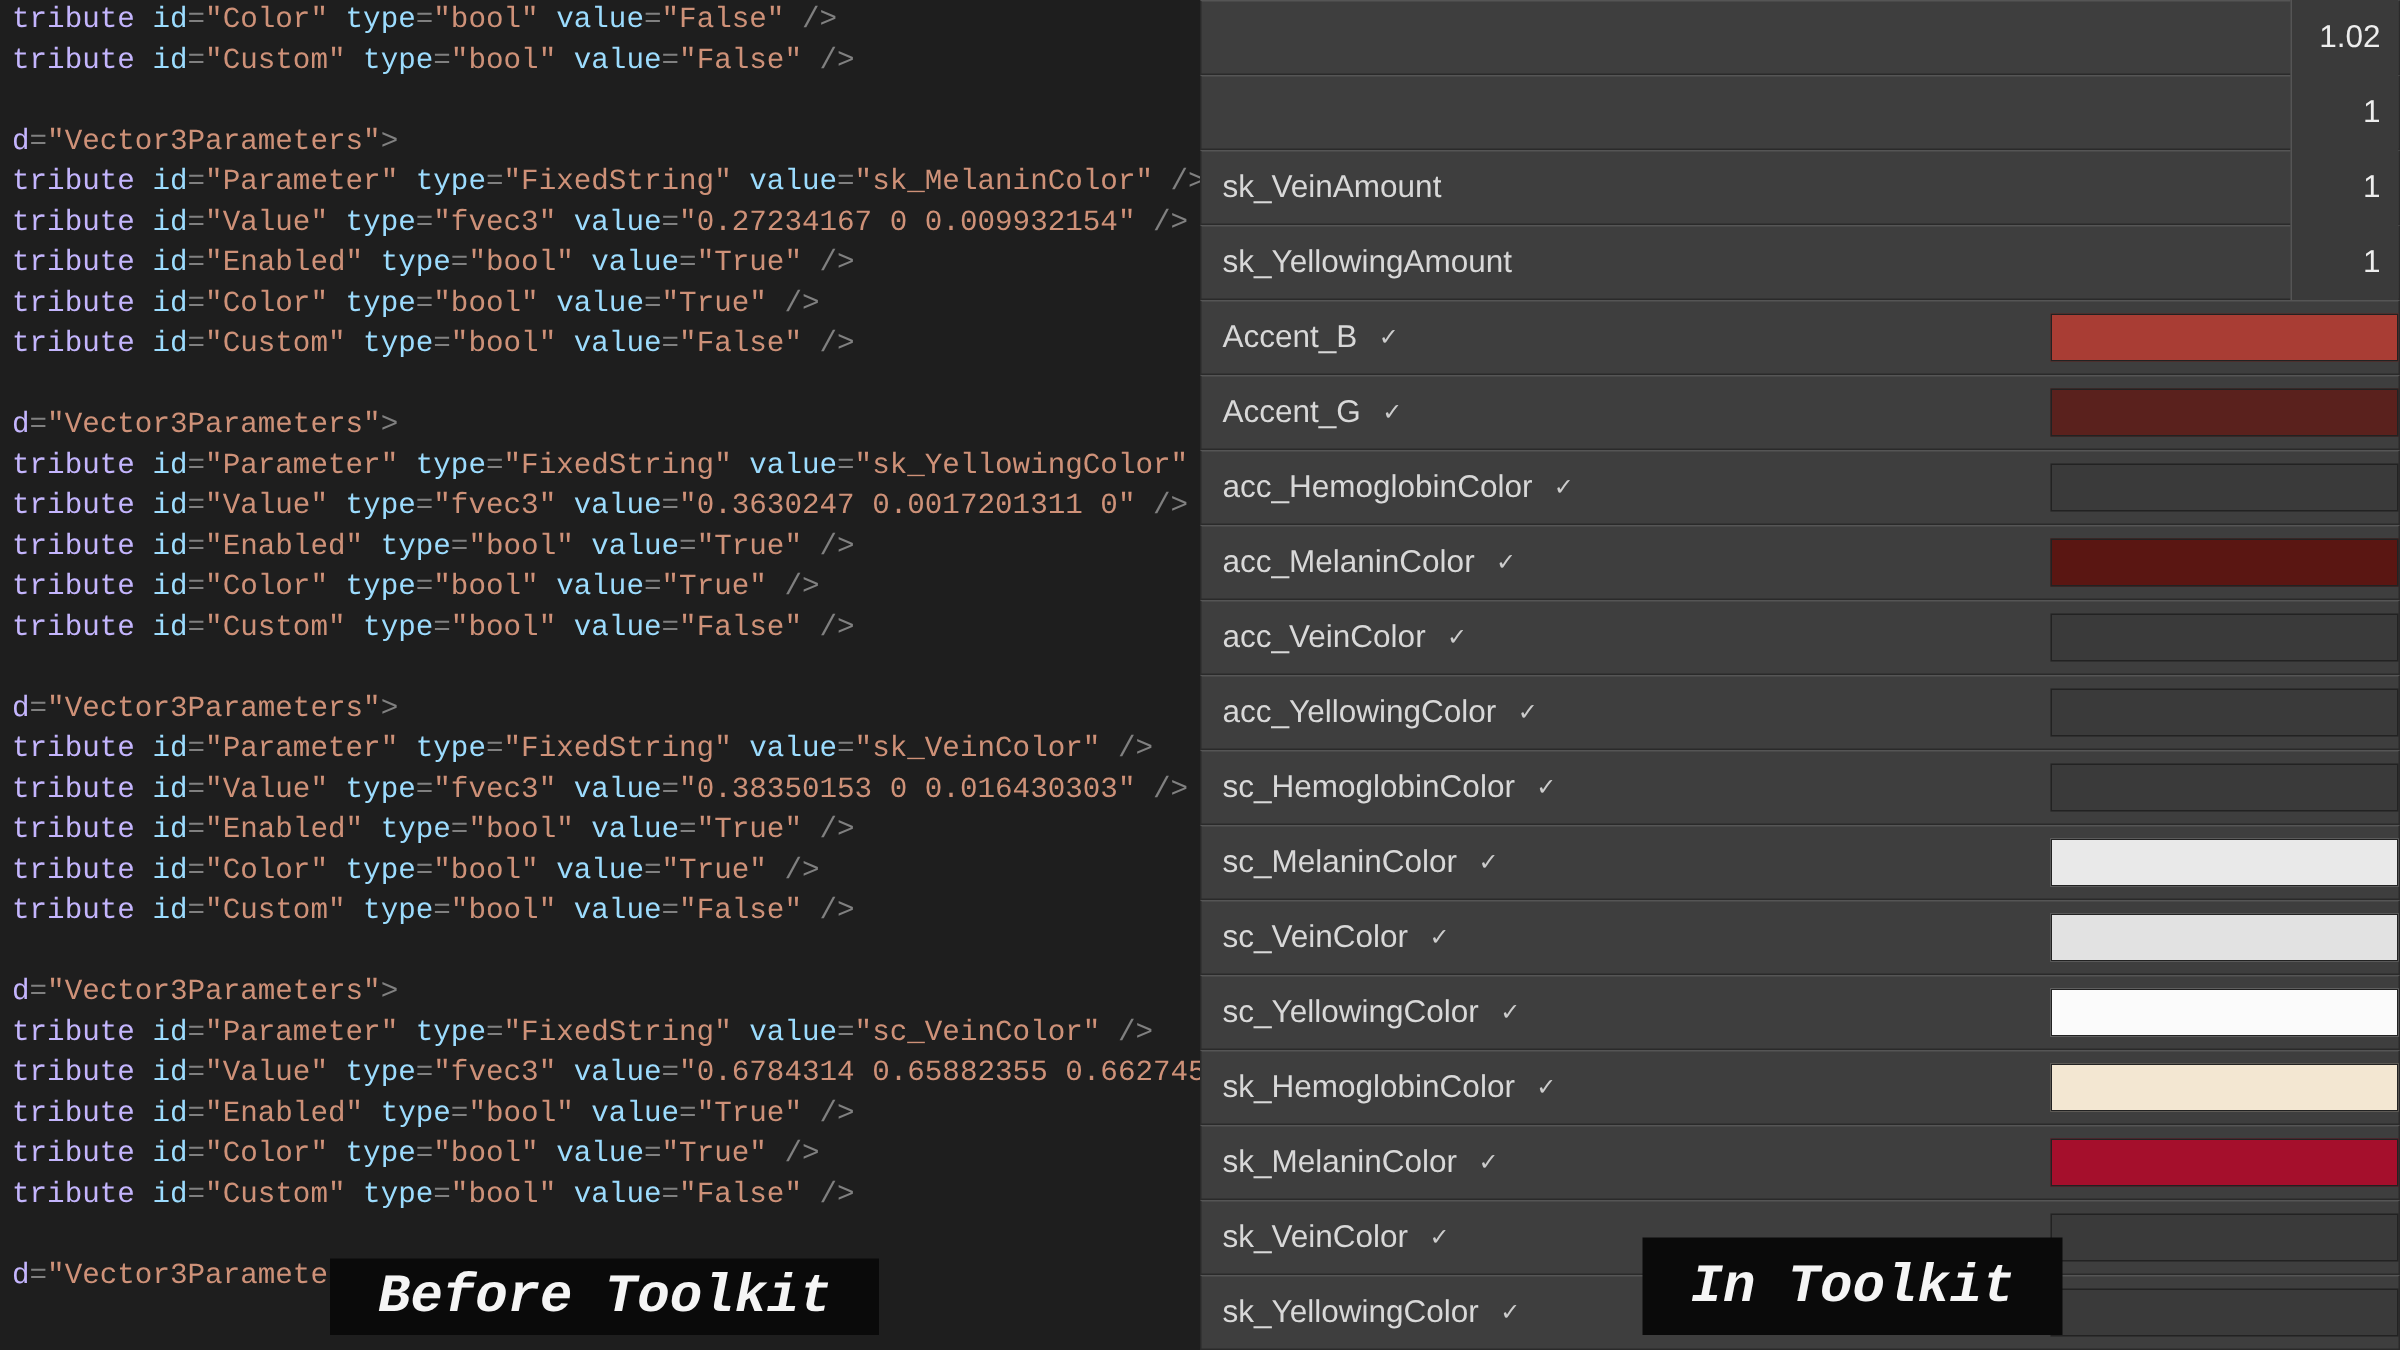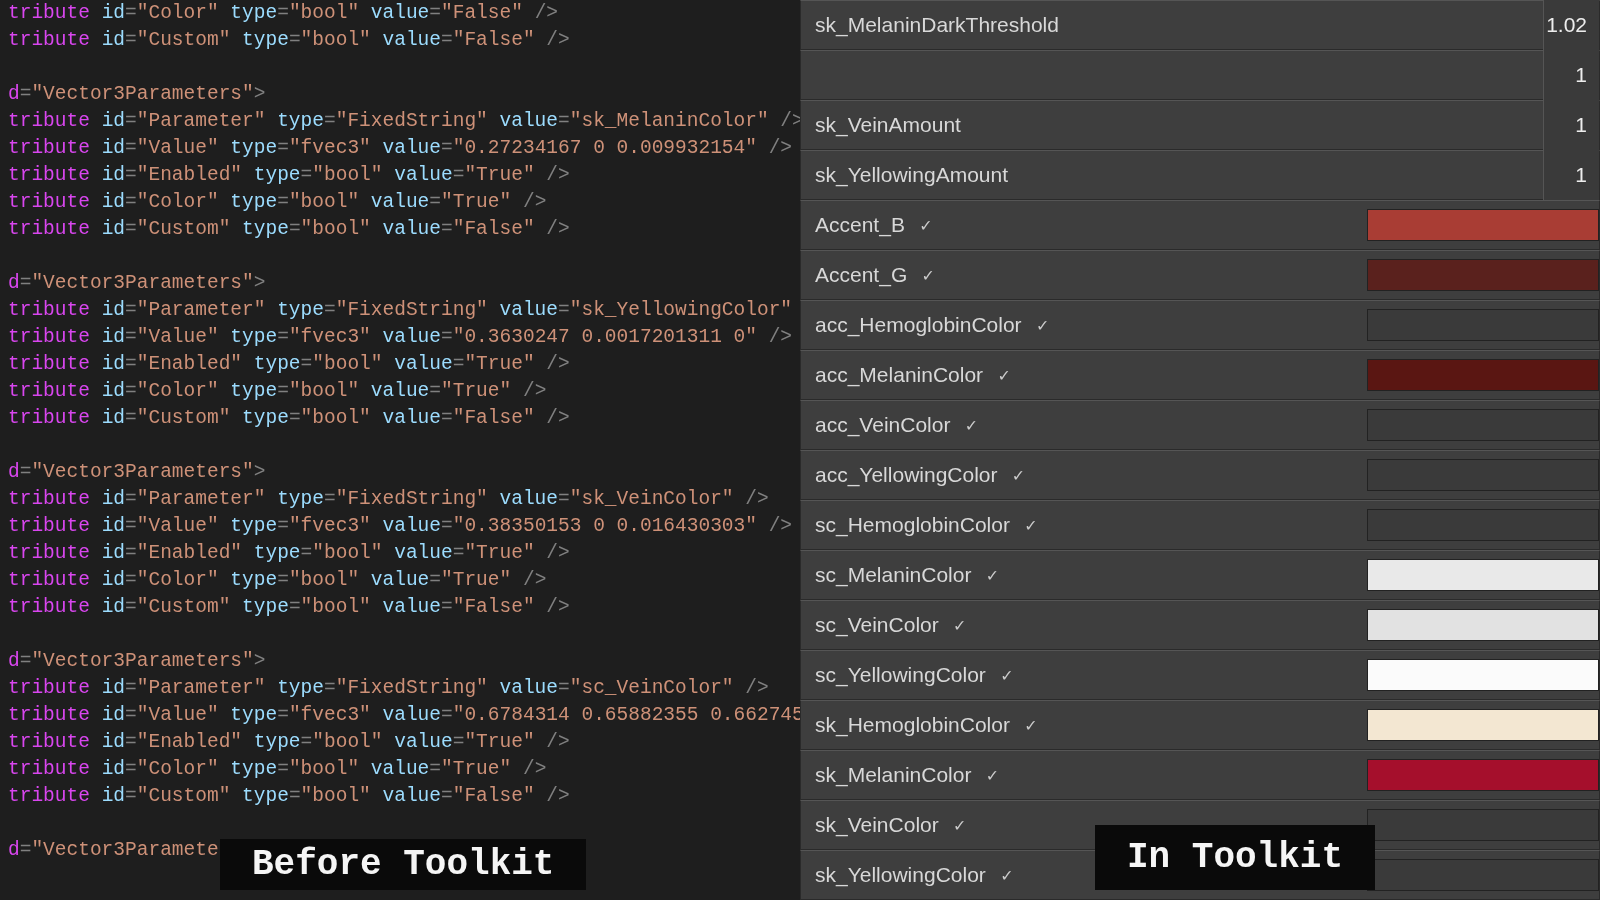--- a/index.html
+++ b/index.html
@@ -15,21 +15,21 @@
     width: 800px;
     height: 900px;
     background: #1e1e1e;
     padding: 0 0 0 8px;
     overflow: hidden;
     font-size: 19.5px;
     line-height: 27px;
     position: relative;
   }
   .code-line { white-space: pre; color: #d4d4d4; }
-  .t-tag    { color: #d946ef; }
+  .t-tag    { color: #c4b5fd; }
   .t-attr   { color: #9cdcfe; }
   .t-str    { color: #ce9178; }
   .t-punct  { color: #808080; }
 
   .right-pane {
     width: 800px;
     height: 900px;
     background: #3a3a3a;
     overflow: hidden;
     position: relative;
@@ -51,21 +51,21 @@
     width: 18px; height: 18px;
     margin-left: 12px;
     display: inline-flex;
     align-items: center;
     justify-content: center;
     font-size: 16px;
     color: #ccc;
   }
   .prop-spacer { flex: 1; }
   .prop-value-box {
-    width: 56px;
+    width: 72px;
     height: 50px;
     border-left: 1px solid #555;
     background: #3a3a3a;
     display: flex;
     align-items: center;
     justify-content: flex-end;
     padding-right: 12px;
     color: #ededed;
     margin-left: 44px;
   }
@@ -78,20 +78,21 @@
 
   .caption {
     position: absolute;
     bottom: 10px;
     background: #0a0a0a;
     color: #f5f5f5;
     font-family: Consolas, 'Courier New', monospace;
     font-weight: bold;
     font-size: 36px;
     padding: 12px 32px;
+    font-style: italic;
   }
   .caption-left  { left: 220px; }
   .caption-right { left: 295px; margin-top: 16px; }
 </style>
 </head>
 <body>
 
 <div class="left-pane" id="code-pane">
   <div class="code-line"><span class="t-tag">tribute </span><span class="t-attr">id</span><span class="t-punct">=</span><span class="t-str">"Color"</span><span class="t-punct"> </span><span class="t-attr">type</span><span class="t-punct">=</span><span class="t-str">"bool"</span><span class="t-punct"> </span><span class="t-attr">value</span><span class="t-punct">=</span><span class="t-str">"False"</span><span class="t-punct"> /&gt;</span></div>
     <div class="code-line"><span class="t-tag">tribute </span><span class="t-attr">id</span><span class="t-punct">=</span><span class="t-str">"Custom"</span><span class="t-punct"> </span><span class="t-attr">type</span><span class="t-punct">=</span><span class="t-str">"bool"</span><span class="t-punct"> </span><span class="t-attr">value</span><span class="t-punct">=</span><span class="t-str">"False"</span><span class="t-punct"> /&gt;</span></div>
@@ -123,21 +124,20 @@
     <div class="code-line"><span class="t-tag">tribute </span><span class="t-attr">id</span><span class="t-punct">=</span><span class="t-str">"Enabled"</span><span class="t-punct"> </span><span class="t-attr">type</span><span class="t-punct">=</span><span class="t-str">"bool"</span><span class="t-punct"> </span><span class="t-attr">value</span><span class="t-punct">=</span><span class="t-str">"True"</span><span class="t-punct"> /&gt;</span></div>
     <div class="code-line"><span class="t-tag">tribute </span><span class="t-attr">id</span><span class="t-punct">=</span><span class="t-str">"Color"</span><span class="t-punct"> </span><span class="t-attr">type</span><span class="t-punct">=</span><span class="t-str">"bool"</span><span class="t-punct"> </span><span class="t-attr">value</span><span class="t-punct">=</span><span class="t-str">"True"</span><span class="t-punct"> /&gt;</span></div>
     <div class="code-line"><span class="t-tag">tribute </span><span class="t-attr">id</span><span class="t-punct">=</span><span class="t-str">"Custom"</span><span class="t-punct"> </span><span class="t-attr">type</span><span class="t-punct">=</span><span class="t-str">"bool"</span><span class="t-punct"> </span><span class="t-attr">value</span><span class="t-punct">=</span><span class="t-str">"False"</span><span class="t-punct"> /&gt;</span></div>
     <div class="code-line">&nbsp;</div>
     <div class="code-line"><span class="t-tag">d</span><span class="t-punct">=</span><span class="t-str">"Vector3Parameter</span></div>
     <div class="caption caption-left">Before Toolkit</div>
 </div>
 
 <div class="right-pane" id="prop-pane">
   <div class="prop-row">
-      <span class="prop-label">sk_MelaninDarkThreshold</span>
       <span class="prop-spacer"></span>
       <div class="prop-value-box">1.02</div>
     </div>
     <div class="prop-row">
       <span class="prop-spacer"></span>
       <div class="prop-value-box">1</div>
     </div>
     <div class="prop-row">
       <span class="prop-label">sk_VeinAmount</span>
       <span class="prop-spacer"></span>

